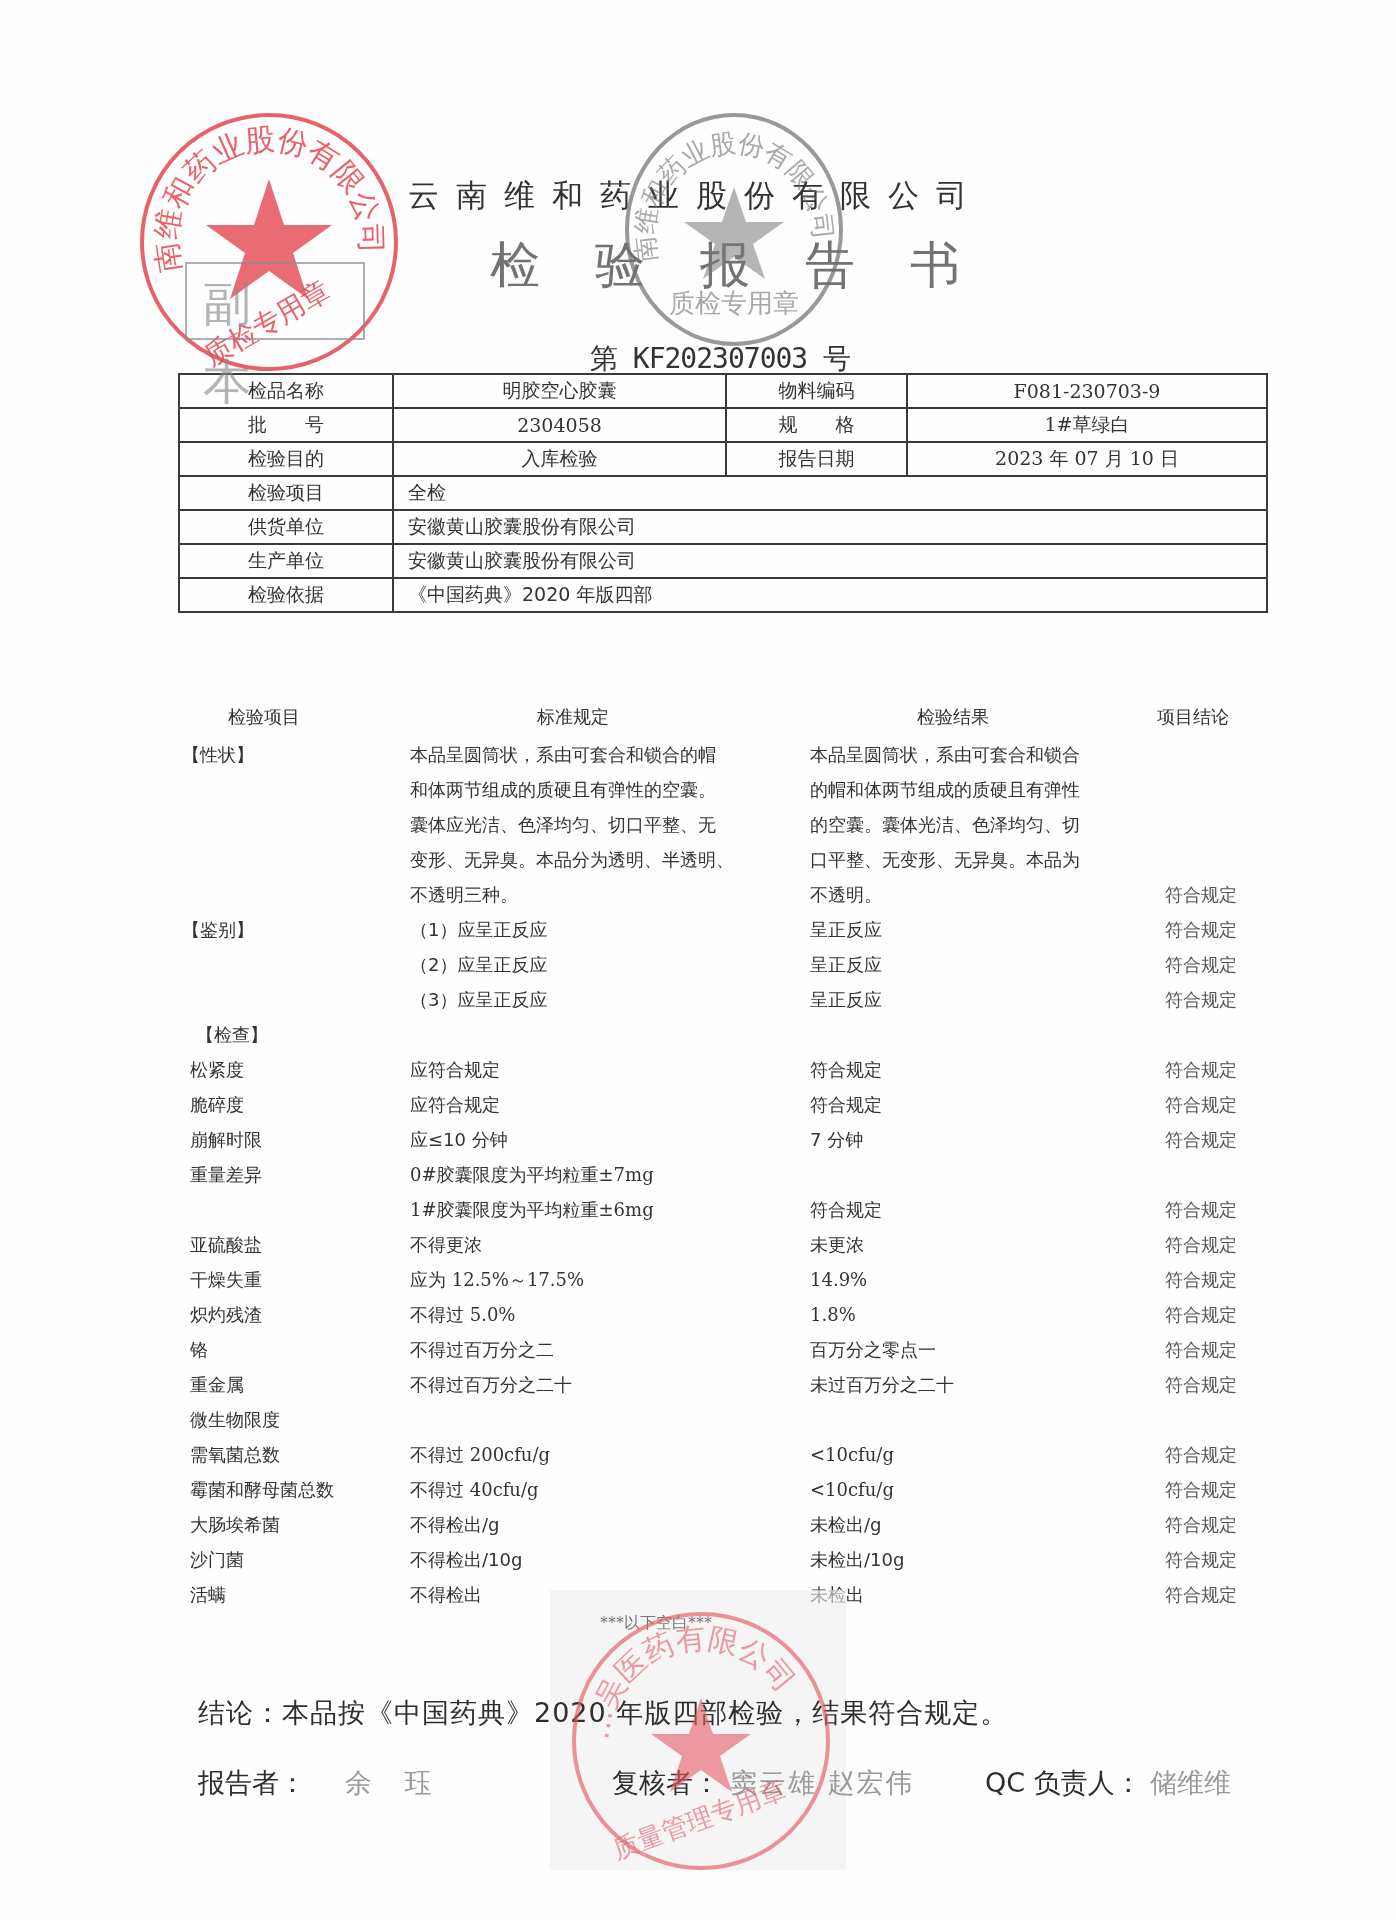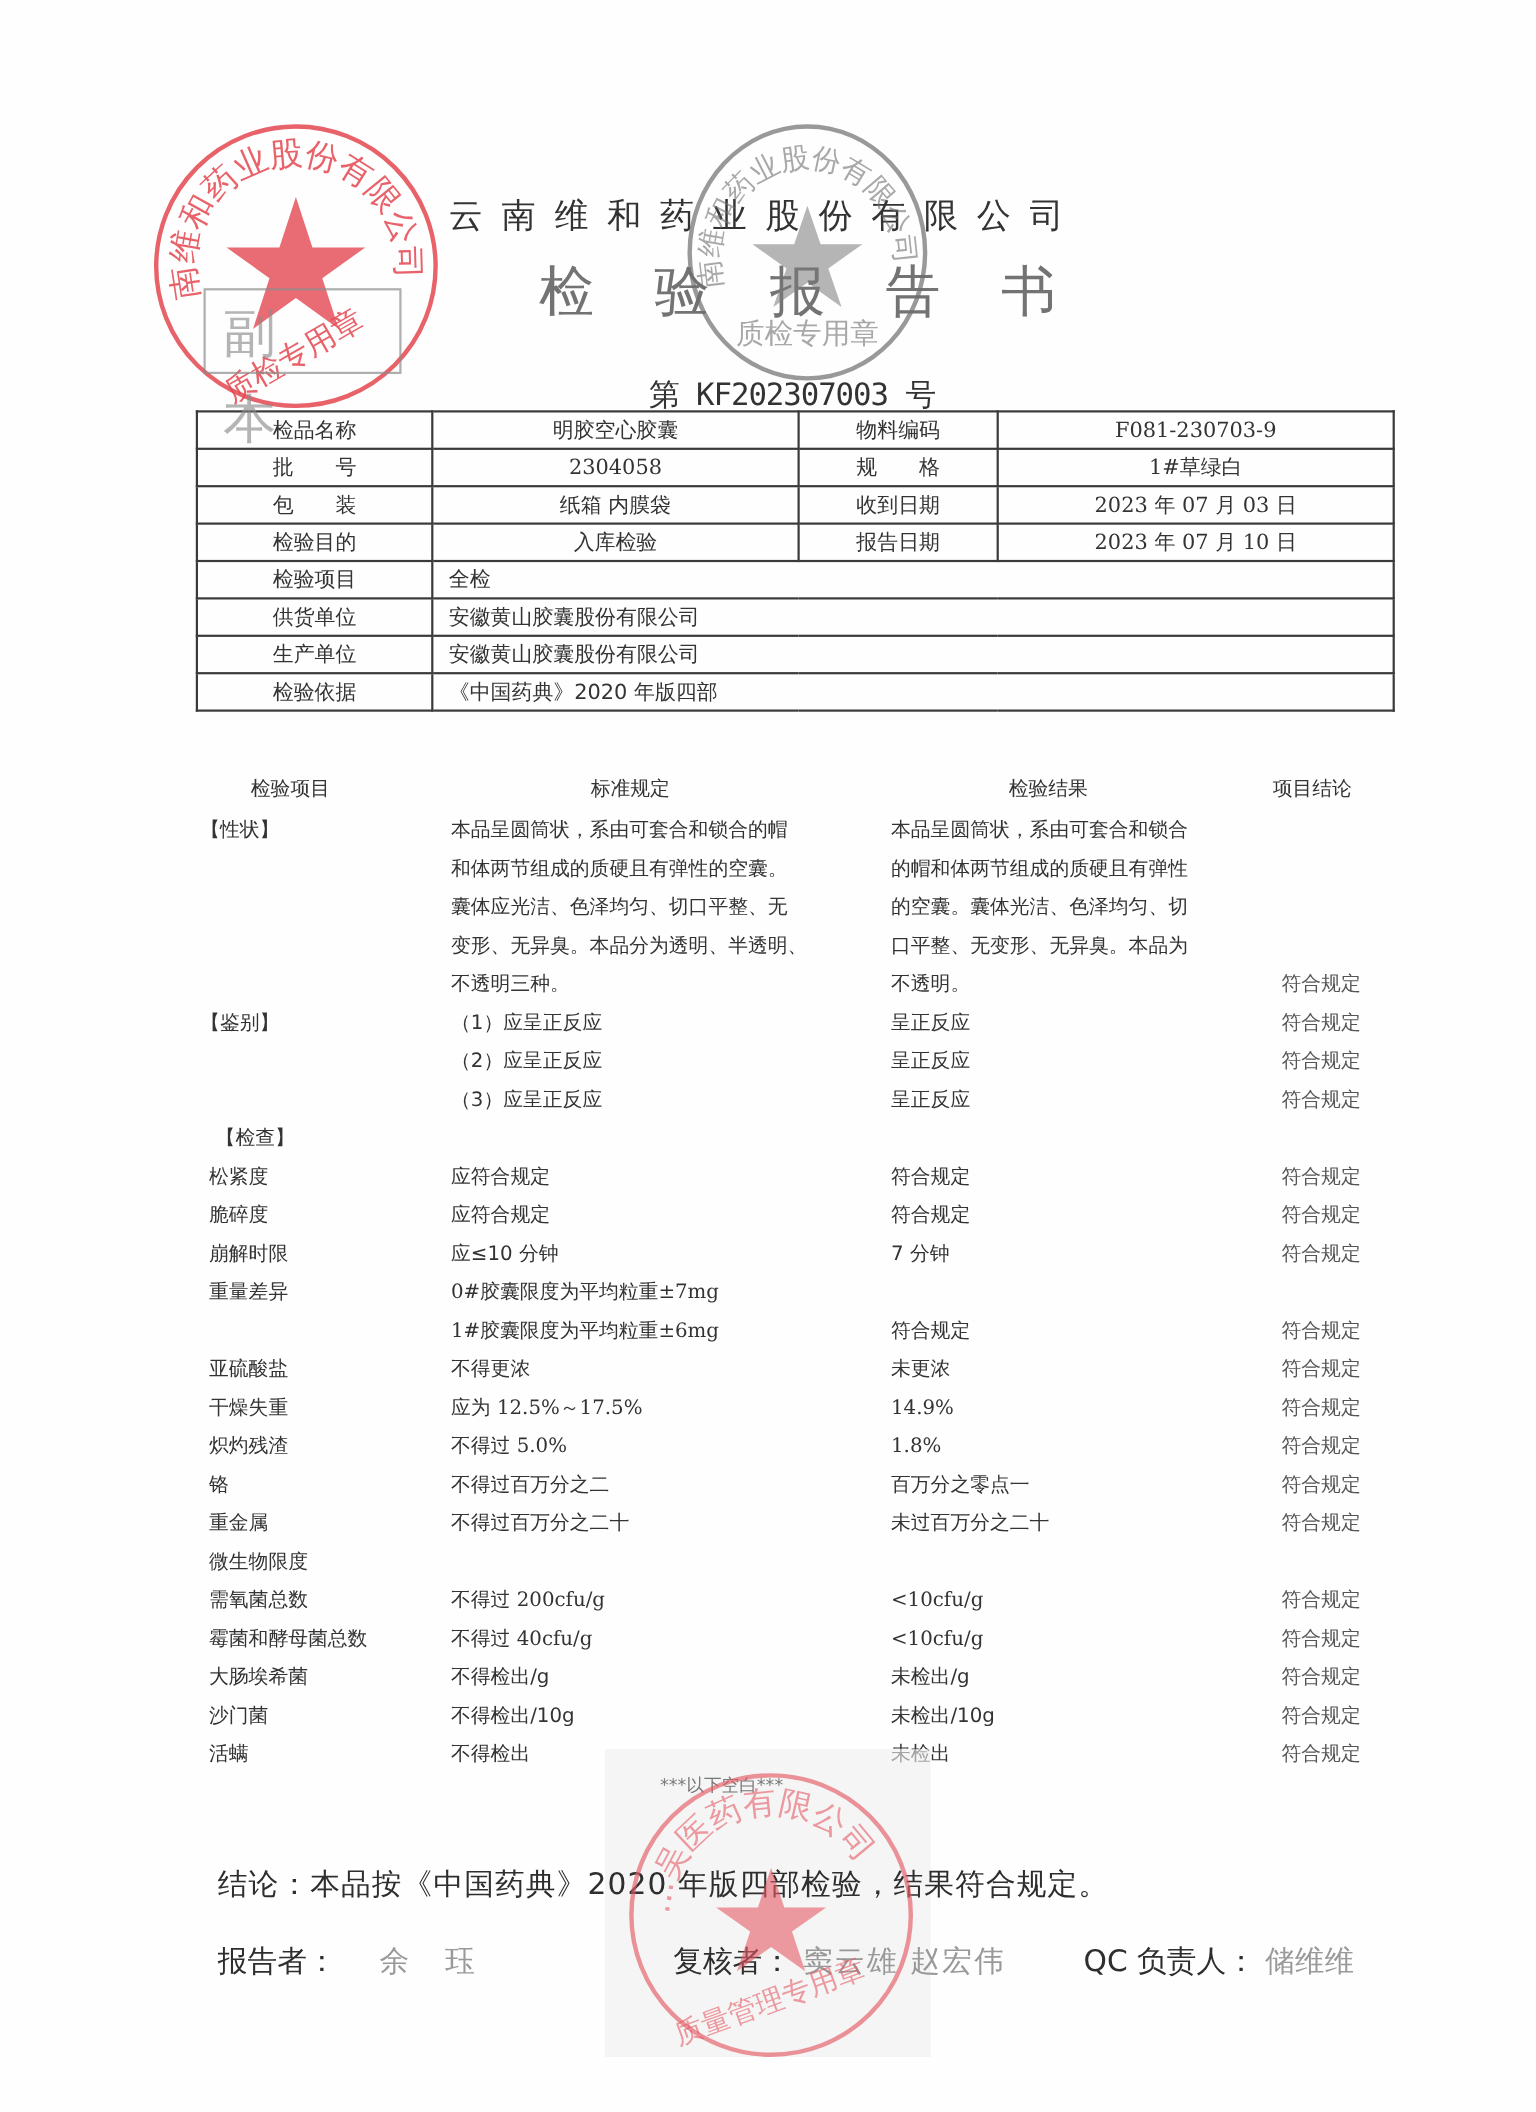--- a/index.html
+++ b/index.html
@@ -93,26 +93,20 @@
     <td class="lbl">物料编码</td>
     <td class="val">F081-230703-9</td>
   </tr>
   <tr>
     <td class="lbl">批　　号</td>
     <td class="val">2304058</td>
     <td class="lbl">规　　格</td>
     <td class="val">1#草绿白</td>
   </tr>
   <tr>
-    <td class="lbl">包　　装</td>
-    <td class="val">纸箱 内膜袋</td>
-    <td class="lbl">收到日期</td>
-    <td class="val">2023 年 07 月 03 日</td>
-  </tr>
-  <tr>
     <td class="lbl">检验目的</td>
     <td class="val">入库检验</td>
     <td class="lbl">报告日期</td>
     <td class="val">2023 年 07 月 10 日</td>
   </tr>
   <tr>
     <td class="lbl">检验项目</td>
     <td class="wide" colspan="3">全检</td>
   </tr>
   <tr>

